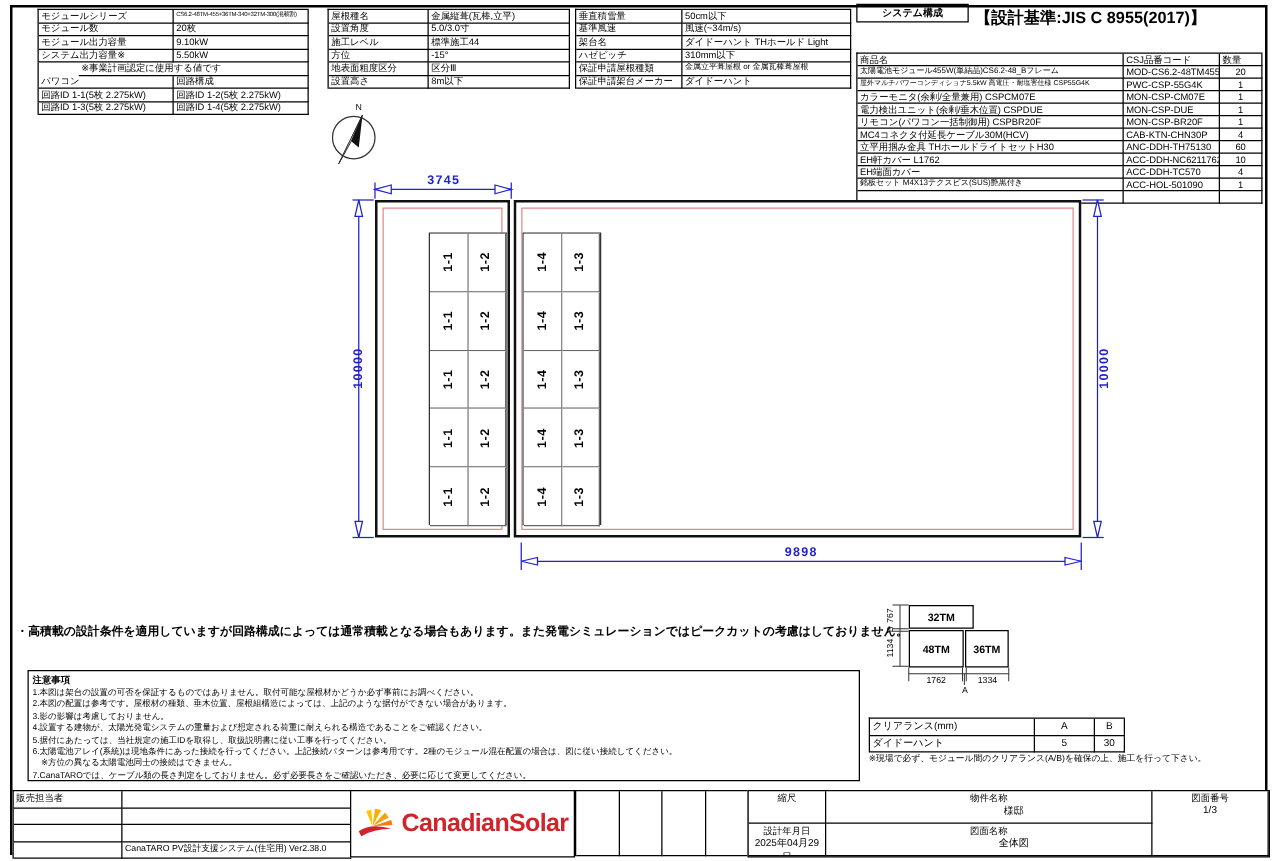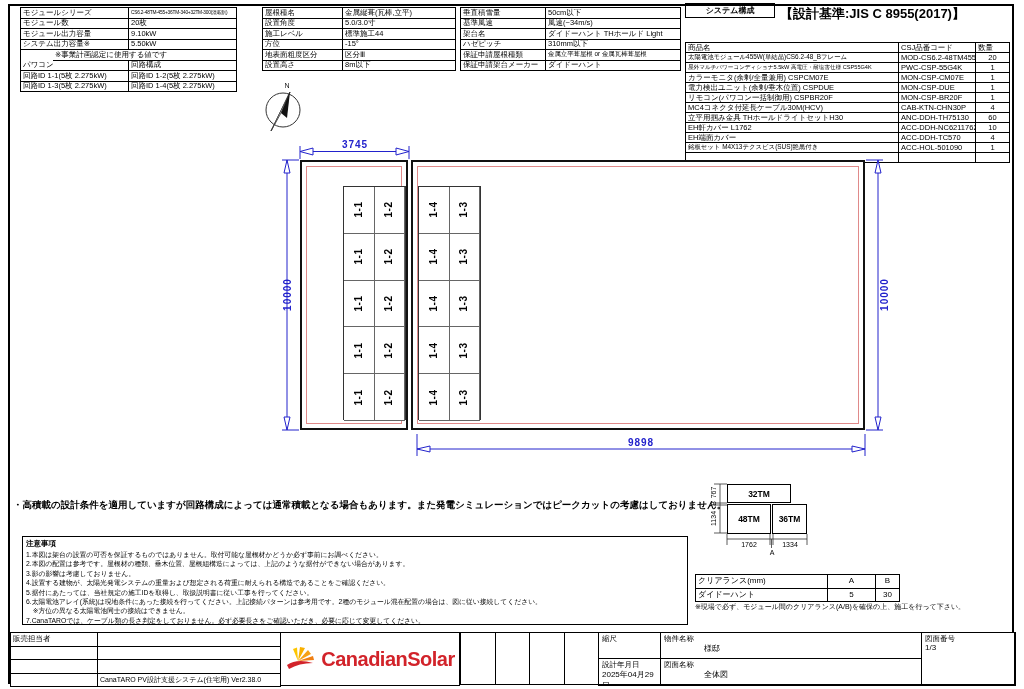--- a/index.html
+++ b/index.html
@@ -36,32 +36,32 @@
   .notesbox .ttl{font-size:7.5px;font-weight:bold;margin-bottom:1px;}
   .notesbox .ln{font-size:6.8px;line-height:9.4px;white-space:nowrap;overflow:hidden;}
   
   .cbox{position:absolute;border:1.5px solid #000;box-sizing:border-box;display:flex;align-items:center;justify-content:center;font-size:8.5px;font-weight:bold;background:#fff;}
   .cl{position:absolute;font-size:7px;text-align:center;line-height:1;}
   .cnote{position:absolute;left:695px;top:602px;font-size:7px;}
   
   .logo{position:absolute;left:280px;top:632px;width:180px;height:54px;border:1px solid #000;box-sizing:border-box;display:flex;align-items:center;justify-content:center;gap:4px;background:#fff;}
   .logotext{font-size:20px;font-weight:bold;color:#d2232a;letter-spacing:-0.5px;}
   .tb{position:absolute;display:grid;border:1px solid #000;background:#fff;box-sizing:border-box;}
-  .tb>div{border-right:1px solid #000;border-bottom:1px solid #000;box-sizing:border-box;padding:1px 3px;overflow:hidden;}
+  .tb>div{border-right:1px solid #000;border-bottom:1px solid #000;box-sizing:border-box;padding:1px 3px;overflow:hidden;text-align:center;}
   .tb .lblr{font-size:7.5px;line-height:1.2;}
   .tb .val8{font-size:8px;}
   .ind{padding-left:40px;}
 </style>
 </head>
 <body>
 
 <div class="sheet">
   <div class="frame"></div>
 
-  <div id="module-table" class="gt" style="left:20px;top:7px;grid-template-columns:108px 108px;grid-auto-rows:10.5px;">
+  <div id="module-table" class="gt" style="left:30px;top:7px;grid-template-columns:108px 108px;grid-auto-rows:10.5px;">
       <div>モジュールシリーズ</div>
       <div class="tiny">CS6.2-48TM-455+36TM-340+32TM-300(混載割)</div>
       <div>モジュール数</div>
       <div>20枚</div>
       <div>モジュール出力容量</div>
       <div>9.10kW</div>
       <div>システム出力容量※</div>
       <div>5.50kW</div>
       <div class="span2">※事業計画認定に使用する値です</div>
       <div>パワコン</div>
@@ -275,21 +275,21 @@
         <div class="ln">2.本図の配置は参考です。屋根材の種類、垂木位置、屋根組構造によっては、上記のような据付ができない場合があります。</div>
         <div class="ln">3.影の影響は考慮しておりません。</div>
         <div class="ln">4.設置する建物が、太陽光発電システムの重量および想定される荷重に耐えられる構造であることをご確認ください。</div>
         <div class="ln">5.据付にあたっては、当社規定の施工IDを取得し、取扱説明書に従い工事を行ってください。</div>
         <div class="ln">6.太陽電池アレイ(系統)は現地条件にあった接続を行ってください。上記接続パターンは参考用です。2種のモジュール混在配置の場合は、図に従い接続してください。</div>
         <div class="ln">　※方位の異なる太陽電池同士の接続はできません。</div>
         <div class="ln">7.CanaTAROでは、ケーブル類の長さ判定をしておりません。必ず必要長さをご確認いただき、必要に応じて変更してください。</div>
       </div>
   </div>
 
-  <div class="cbox" style="left:727px;top:484px;width:64px;height:19px;">32TM</div>
+  <div class="cbox" style="left:727px;top:484px;width:52px;height:19px;">32TM</div>
   <div class="cbox" style="left:727px;top:504px;width:44px;height:30px;">48TM</div>
   <div class="cbox" style="left:772px;top:504px;width:35px;height:30px;">36TM</div>
   <div class="cl dimv" style="left:698px;top:489px;width:30px;">767</div>
   <div class="cl dimv" style="left:703px;top:500px;width:20px;">B</div>
   <div class="cl dimv" style="left:698px;top:515px;width:30px;">1134</div>
   <div class="cl" style="left:733px;top:541px;width:32px;">1762</div>
   <div class="cl" style="left:774px;top:541px;width:32px;">1334</div>
   <div class="cl" style="left:767px;top:549px;width:10px;">A</div>
 
   <div class="gt" style="left:695px;top:574px;grid-template-columns:132px 48px 24px;grid-auto-rows:13.5px;">

